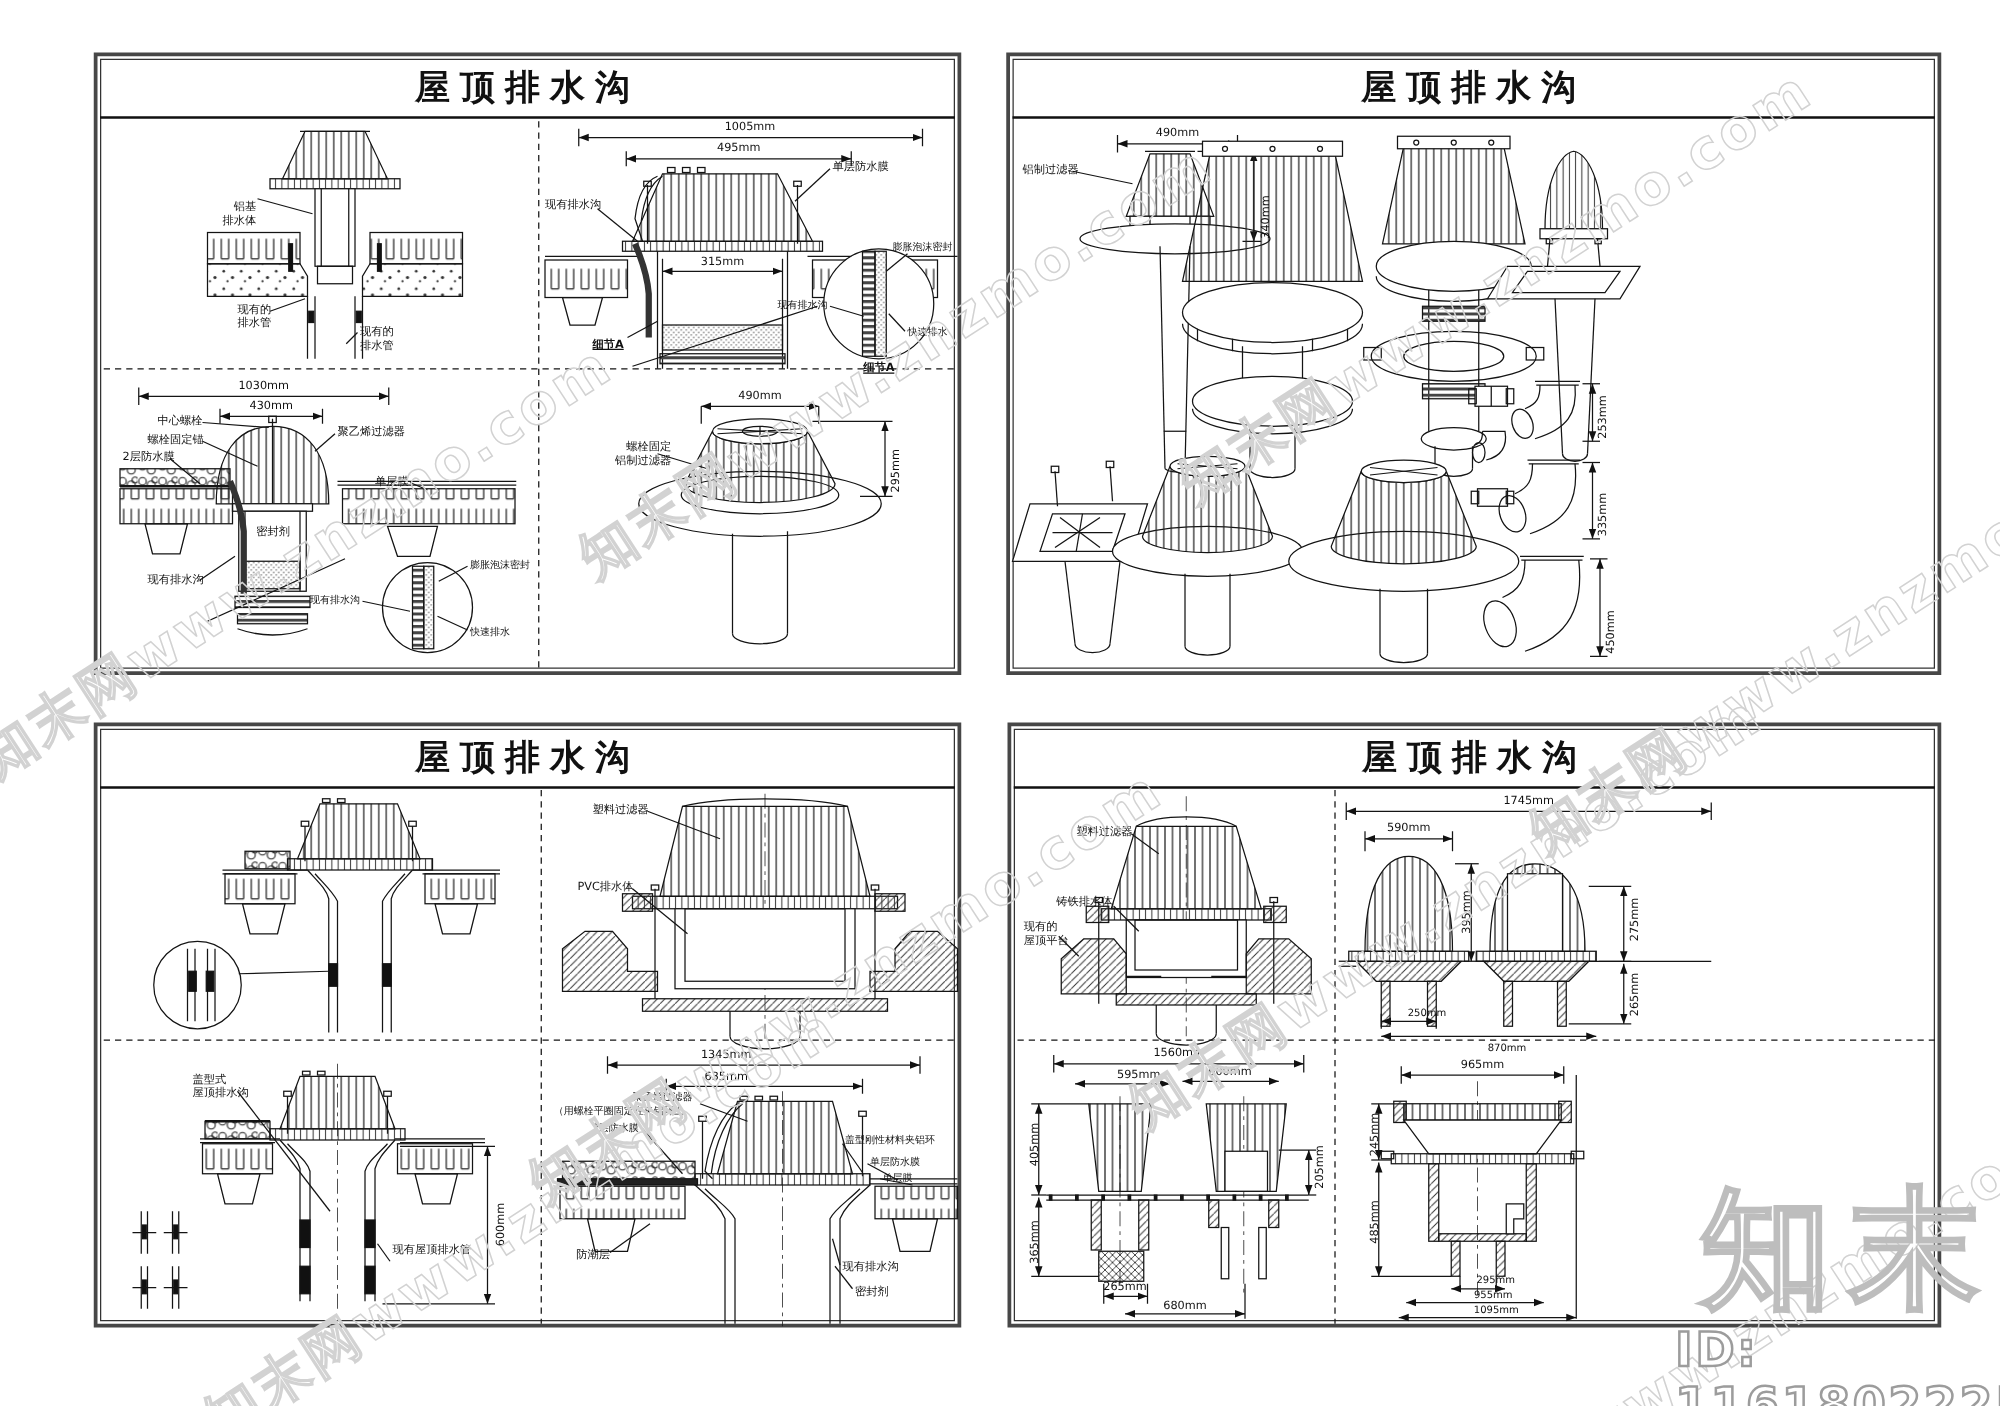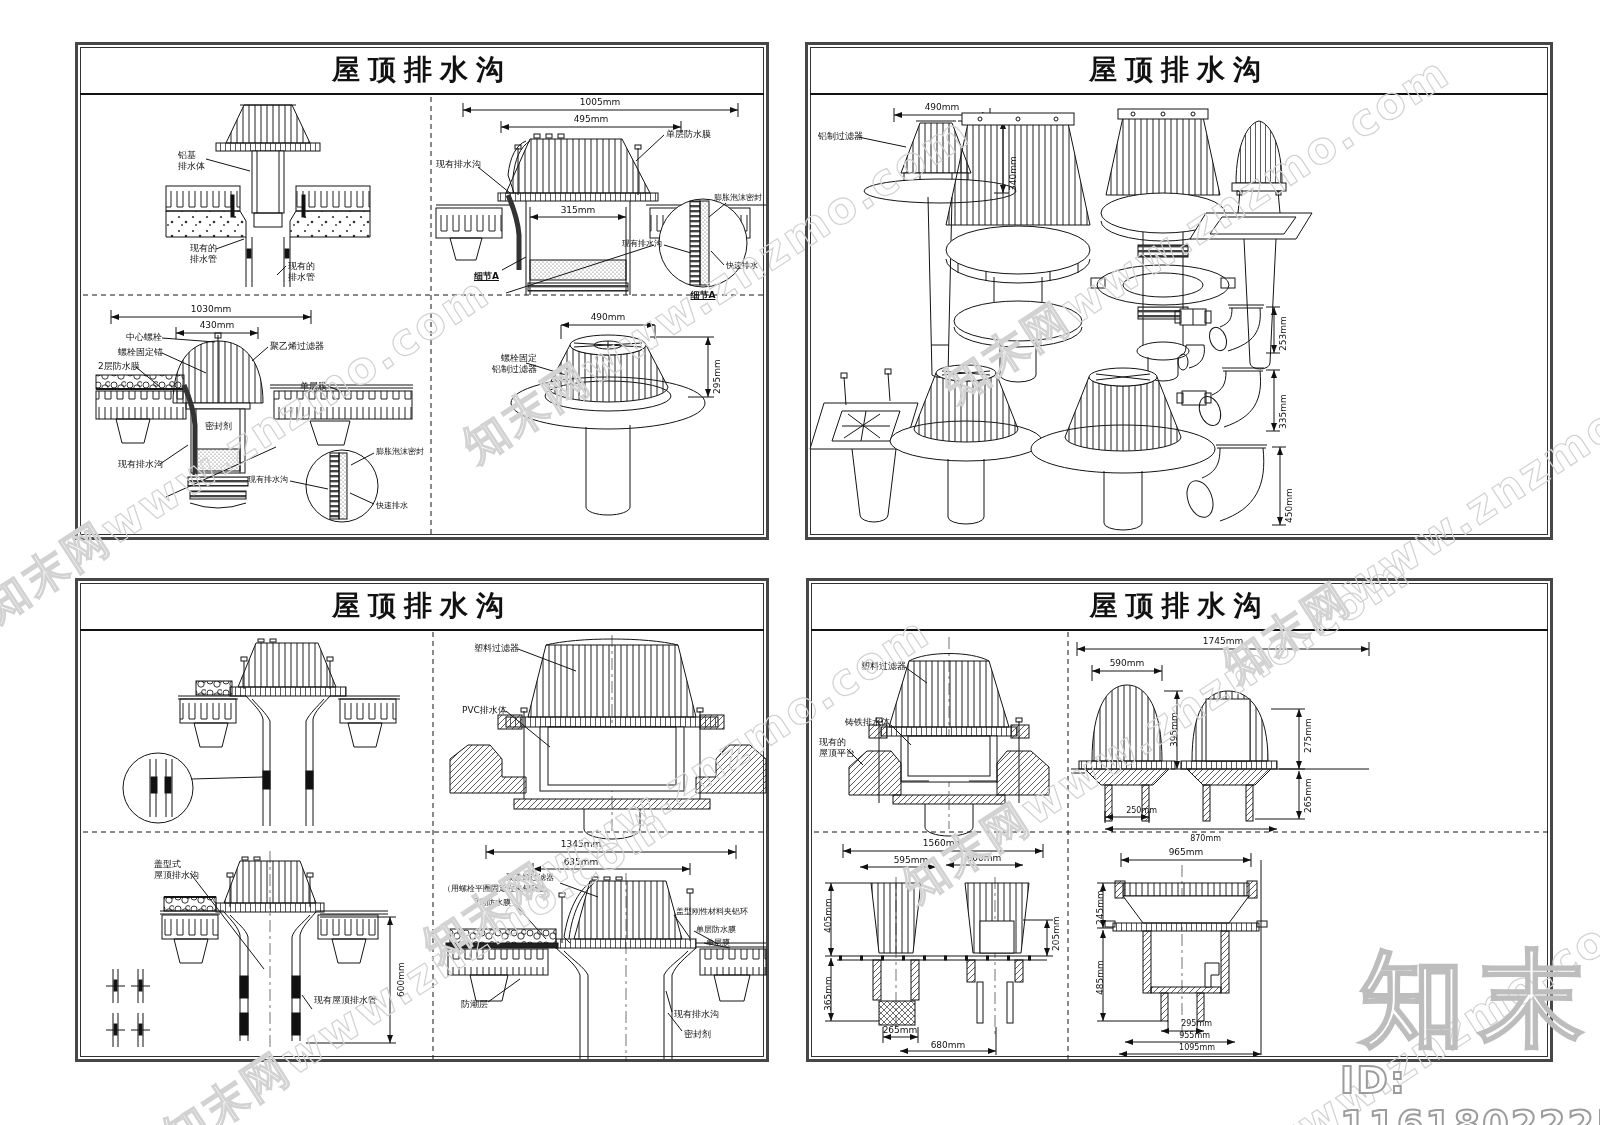--- a/index.html
+++ b/index.html
@@ -202,21 +202,21 @@
       <line x1="610" y1="352" x2="636" y2="352"></line>
     <line x1="448" y1="318" x2="488" y2="330"></line>
   </svg>
   <div class="dm" style="left:462px;top:52px;width:120px">1005mm</div>
   <div class="dm" style="left:453px;top:69px;width:120px">495mm</div>
   <div class="dm" style="left:450px;top:160px;width:100px">315mm</div>
   <div class="dm" style="left:73px;top:259px;width:120px">1030mm</div>
   <div class="dm" style="left:79px;top:275px;width:120px">430mm</div>
   <div class="dm" style="left:470px;top:267px;width:120px">490mm</div>
   <div class="dimv" style="left:634px;top:349px">295mm</div>
-  <div class="lb" style="left:100px;top:105px;">铝基
+  <div class="lb" style="left:100px;top:116px;text-align:right">铝基
 排水体</div>
   <div class="lb" style="left:112px;top:198px">现有的
 排水管</div>
   <div class="lb" style="left:210px;top:216px">现有的
 排水管</div>
   <div class="lb" style="left:358px;top:114px">现有排水沟</div>
   <div class="lb" style="left:588px;top:84px">单层防水膜</div>
   <div class="lb u" style="left:396px;top:226px">细节A</div>
   <div class="lb s8" style="left:636px;top:148px">膨胀泡沫密封</div>
   <div class="lb s8" style="left:544px;top:194px">现有排水沟</div>

